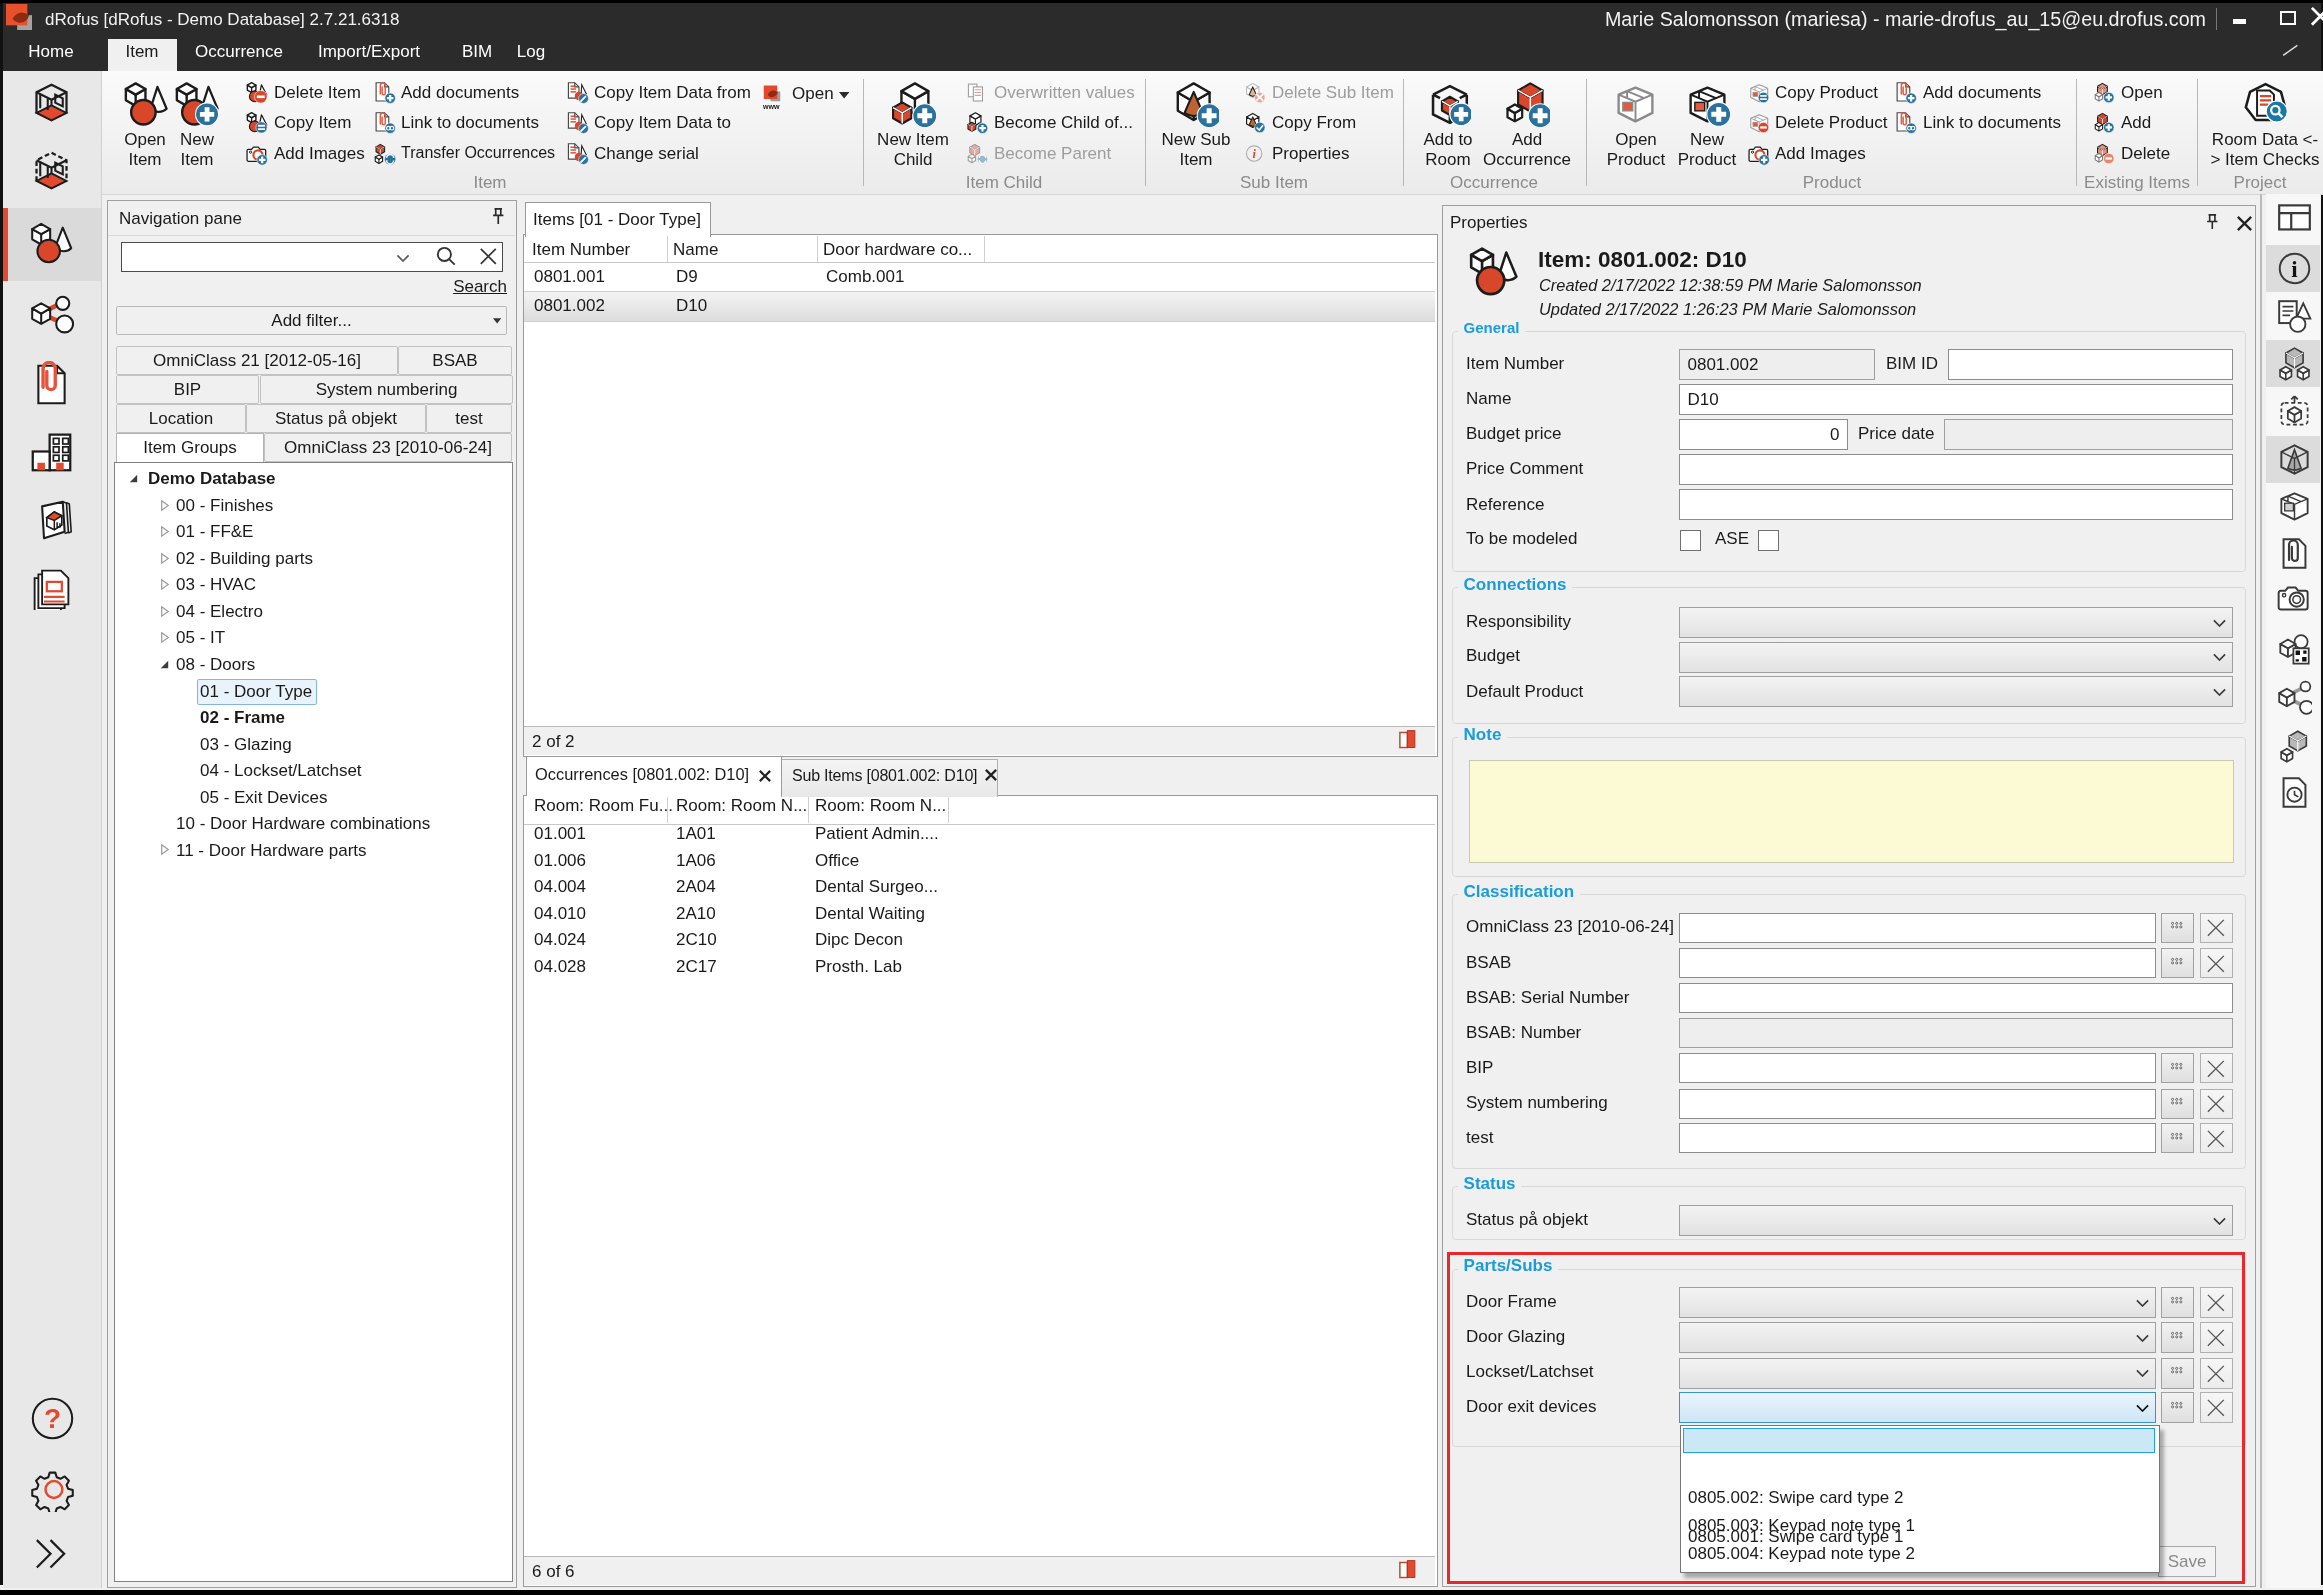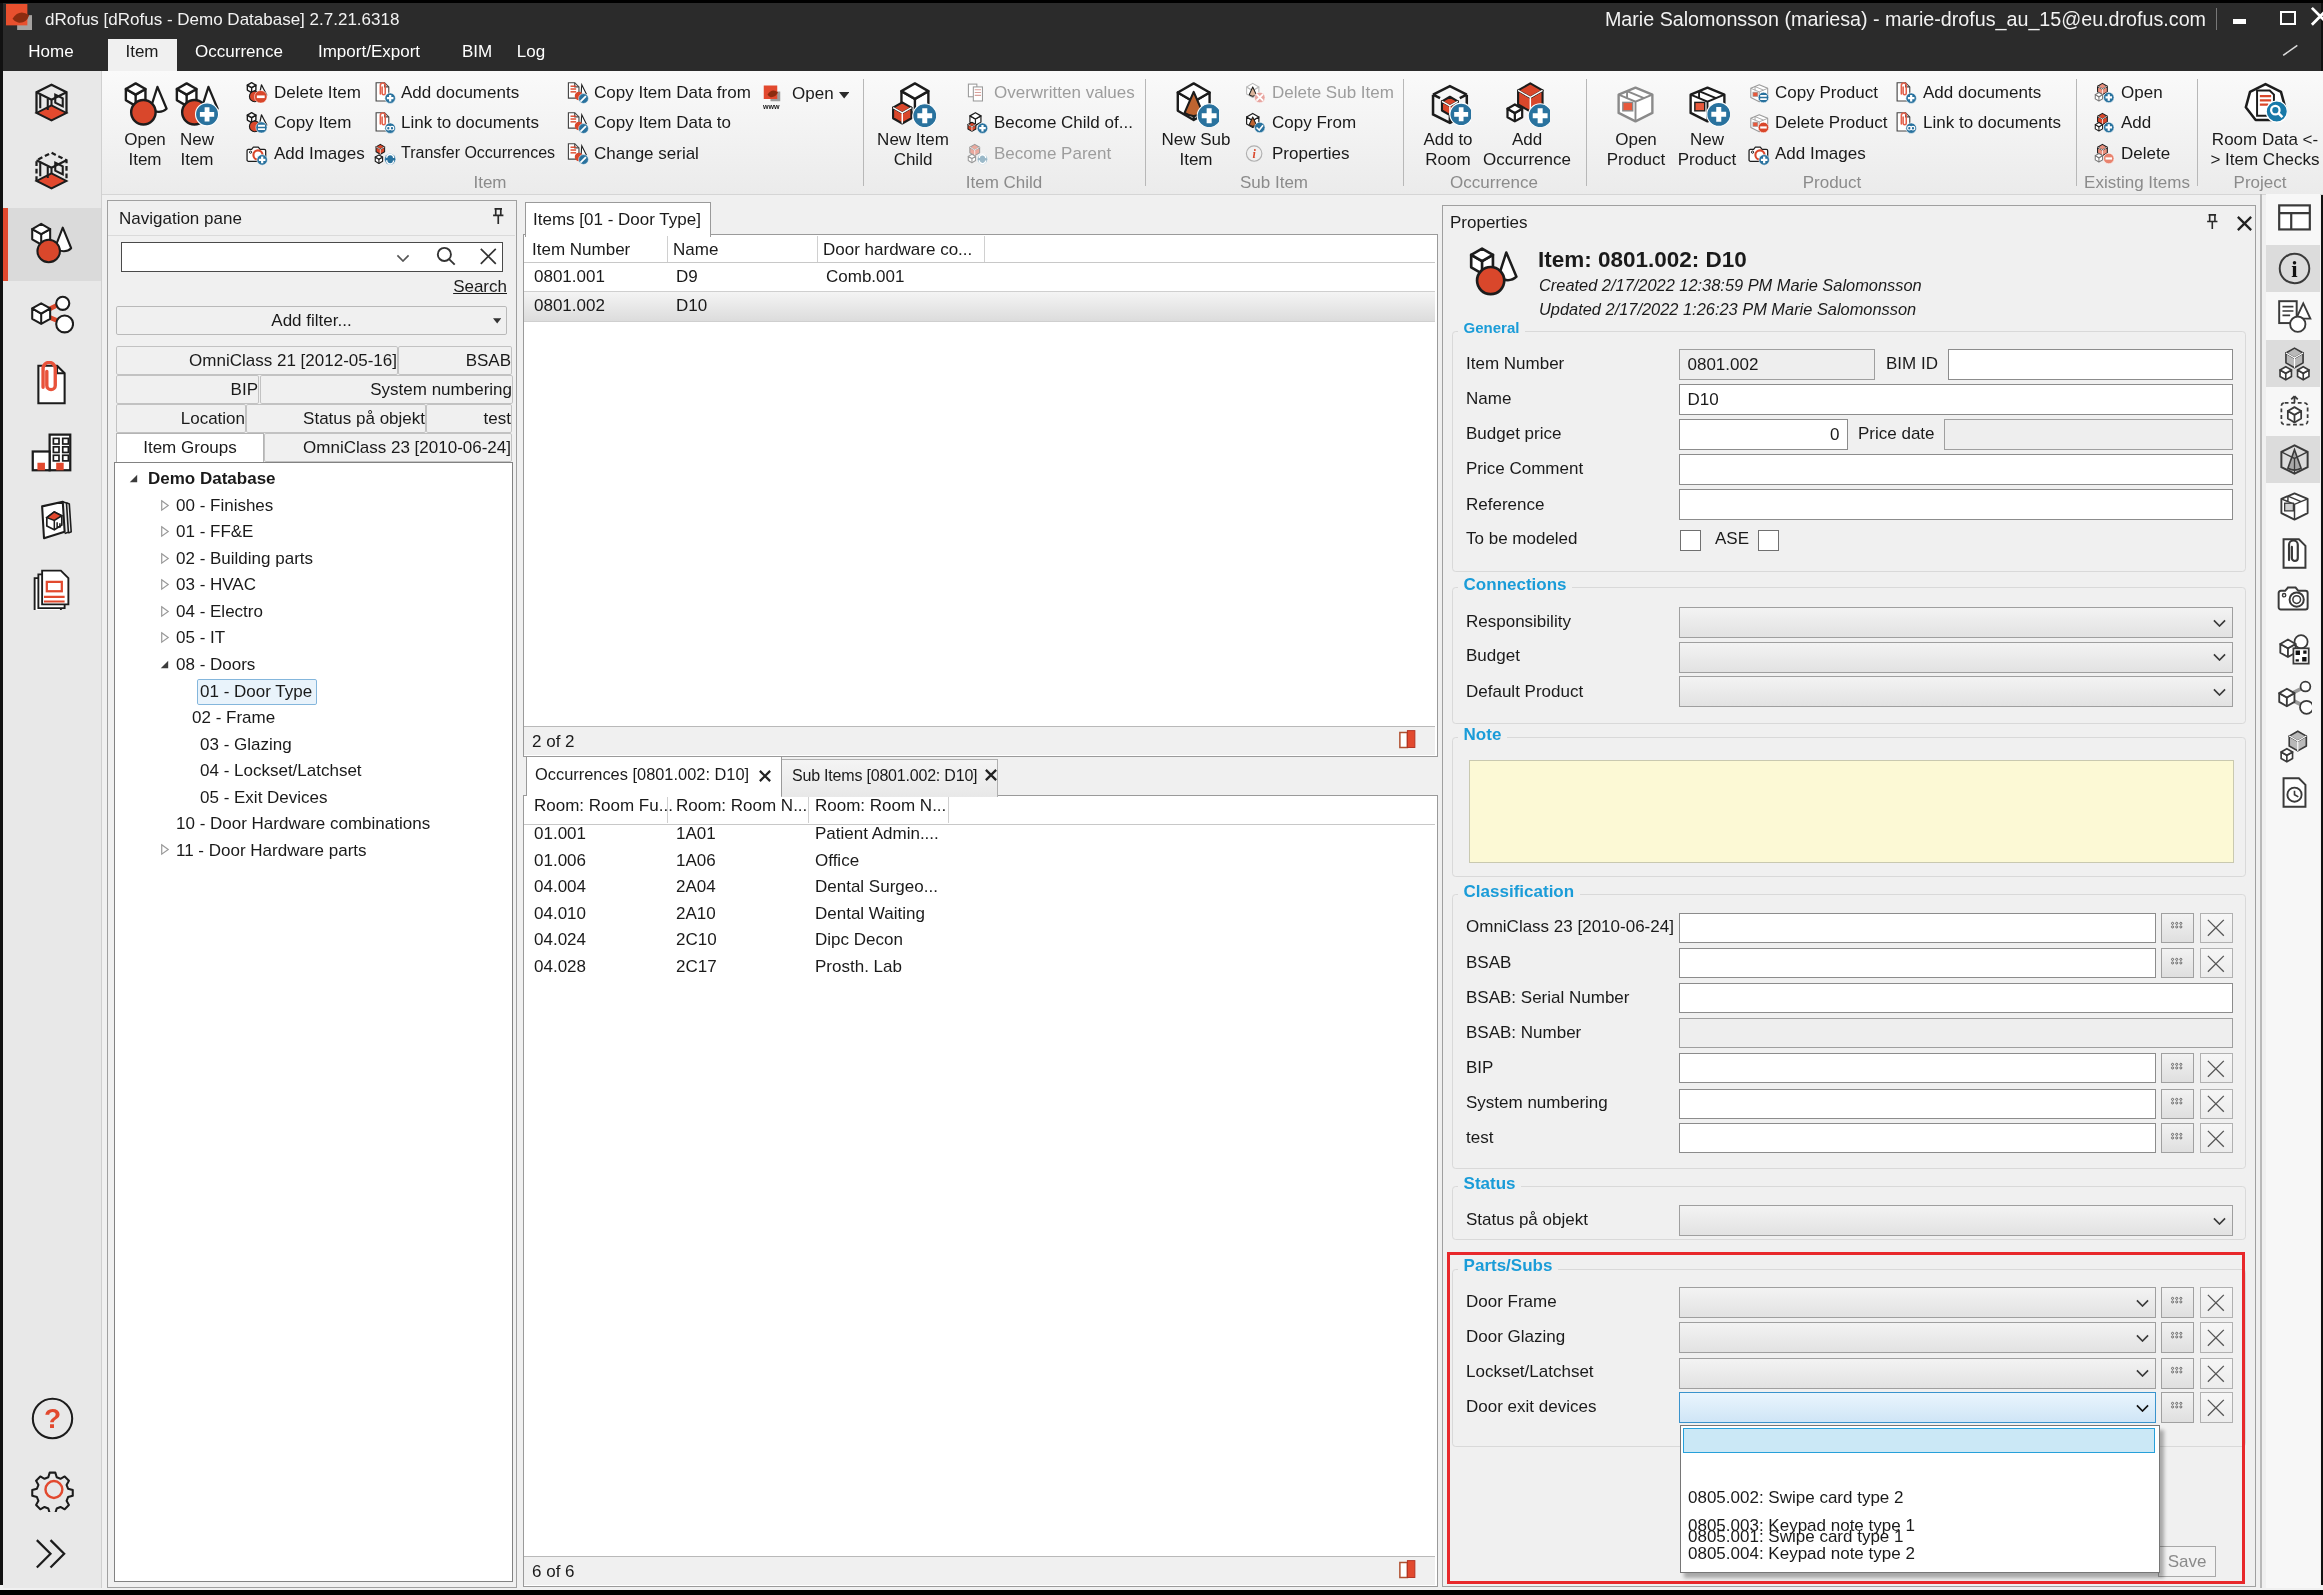--- a/index.html
+++ b/index.html
@@ -4,21 +4,21 @@
 body{width:2324px;height:1596px;position:relative;background:#f0f0f0;
  font-family:"Liberation Sans",sans-serif;font-size:17px;color:#1a1a1a;overflow:hidden}
 .a{position:absolute}
 .tb{background:#2b2b2b;color:#fff}
 .panel{position:absolute;background:#f0f0f0;border:0.9px solid #a0a0a0}
 .white{background:#fff}
 .inp{position:absolute;background:#fff;border:0.9px solid #8c8c8c}
 .inpg{position:absolute;background:#eeeeee;border:0.9px solid #9f9f9f}
 .combo{position:absolute;background:linear-gradient(#f3f3f3,#e2e2e2);border:0.9px solid #9f9f9f}
 .cbtn{position:absolute;background:#f0f0f0;border:0.9px solid #b9b9b9;border-radius:1.9px;text-align:center}
-.chip{position:absolute;background:#f0f0f0;border:0.9px solid #c2c2c2;border-radius:1.9px;text-align:right;overflow:hidden;white-space:nowrap}
+.chip{position:absolute;background:#f0f0f0;border:0.9px solid #c2c2c2;border-radius:1.9px;text-align:center;overflow:hidden;white-space:nowrap}
 .glab{position:absolute;color:#1a9cd8;font-weight:bold;background:#f0f0f0;padding:0 5.6px}
 .gbox{position:absolute;border:0.9px solid #d9d9d9;border-radius:3.7px}
 .lbl{position:absolute;white-space:nowrap}
 .txt{position:absolute;white-space:nowrap}
 .sep{position:absolute;width:0.9px;background:#b9b9b9}
 .hsep{position:absolute;height:0.9px;background:#c8c8c8}
 .rlab{position:absolute;color:#8b8b8b;text-align:center;white-space:nowrap}
 </style></head><body>
 <div class="a tb" style="left:0;top:0;width:2324px;height:37px"></div>
 <div class="a tb" style="left:0;top:37px;width:2324px;height:34px"></div>
@@ -516,21 +516,21 @@
 <svg style="position:absolute;left:158px;top:631px" width="13" height="13" viewBox="0 0 14 14">
     <path d="M4,2 L11,7 L4,12 Z" fill="#fff" stroke="#9a9a9a" stroke-width="1.3"></path>
   </svg>
 <div class="txt" style="left:176px;top:628px;font-size:17px;font-weight:normal">05 - IT</div>
 <svg style="position:absolute;left:158px;top:658px" width="13" height="13" viewBox="0 0 14 14">
     <path d="M11,3 L11,11 L3,11 Z" fill="#3c3c3c"></path>
   </svg>
 <div class="txt" style="left:176px;top:655px;font-size:17px;font-weight:normal">08 - Doors</div>
 <div class="a" style="left:197px;top:679px;width:118px;height:24px;background:#e9f3fb;border:0.9px solid #84b6dc;border-radius:1.9px"></div>
 <div class="txt" style="left:200px;top:682px;font-size:17px;font-weight:normal">01 - Door Type</div>
-<div class="txt" style="left:192px;top:708px;font-size:17px;font-weight:normal">02 - Frame</div>
+<div class="txt" style="left:200px;top:708px;font-size:17px;font-weight:bold">02 - Frame</div>
 <div class="txt" style="left:200px;top:735px;font-size:17px;font-weight:normal">03 - Glazing</div>
 <div class="txt" style="left:200px;top:761px;font-size:17px;font-weight:normal">04 - Lockset/Latchset</div>
 <div class="txt" style="left:200px;top:788px;font-size:17px;font-weight:normal">05 - Exit Devices</div>
 <div class="txt" style="left:176px;top:814px;font-size:17px;font-weight:normal">10 - Door Hardware combinations</div>
 <svg style="position:absolute;left:158px;top:843px" width="13" height="13" viewBox="0 0 14 14">
     <path d="M4,2 L11,7 L4,12 Z" fill="#fff" stroke="#9a9a9a" stroke-width="1.3"></path>
   </svg>
 <div class="txt" style="left:176px;top:841px;font-size:17px;font-weight:normal">11 - Door Hardware parts</div>
 <div class="a" style="left:523px;top:234px;width:913px;height:521px;background:#fff;border:0.9px solid #9a9a9a"></div>
 <div class="a" style="left:525px;top:202px;width:184px;height:34px;background:#fff;border:0.9px solid #9a9a9a;border-bottom:none"></div>

